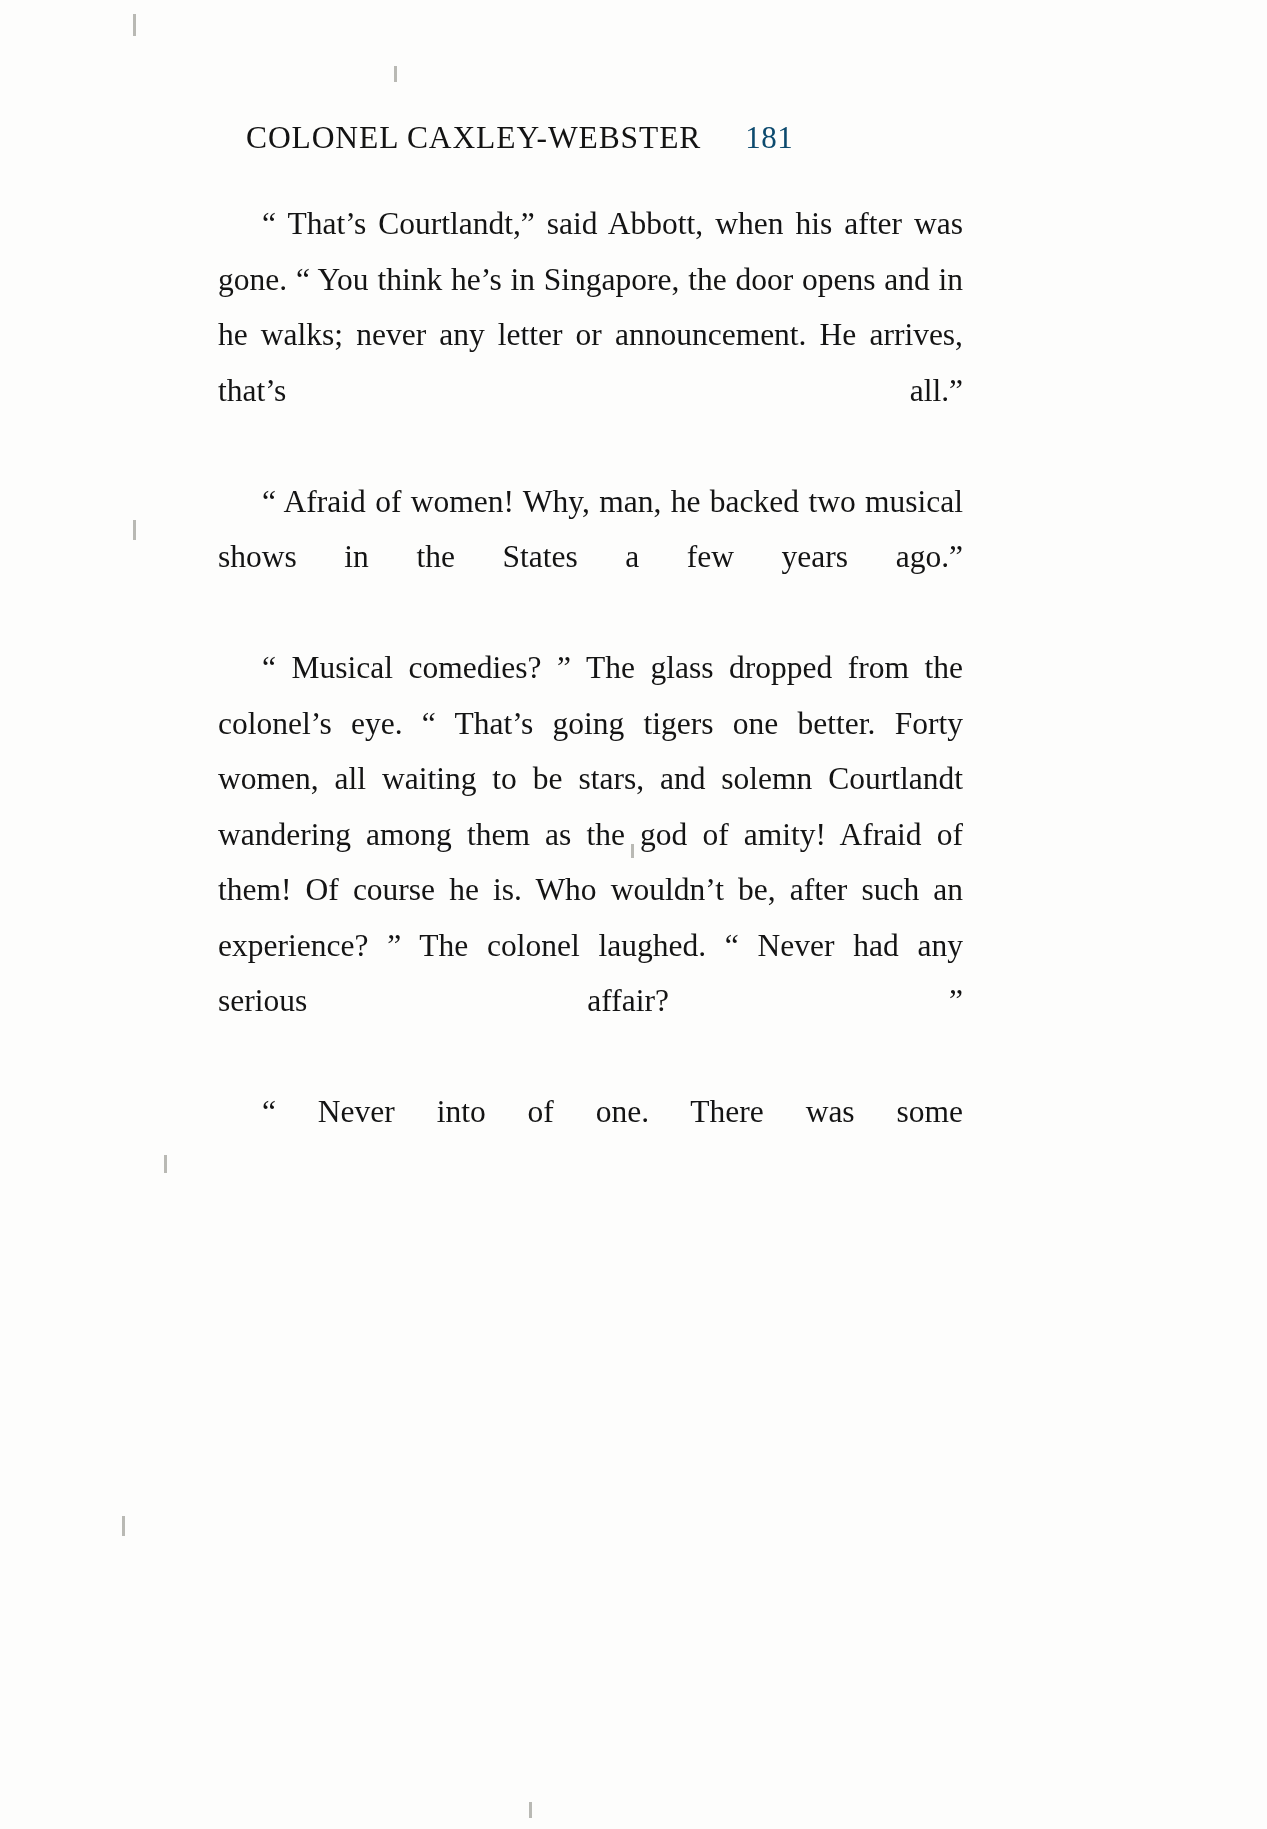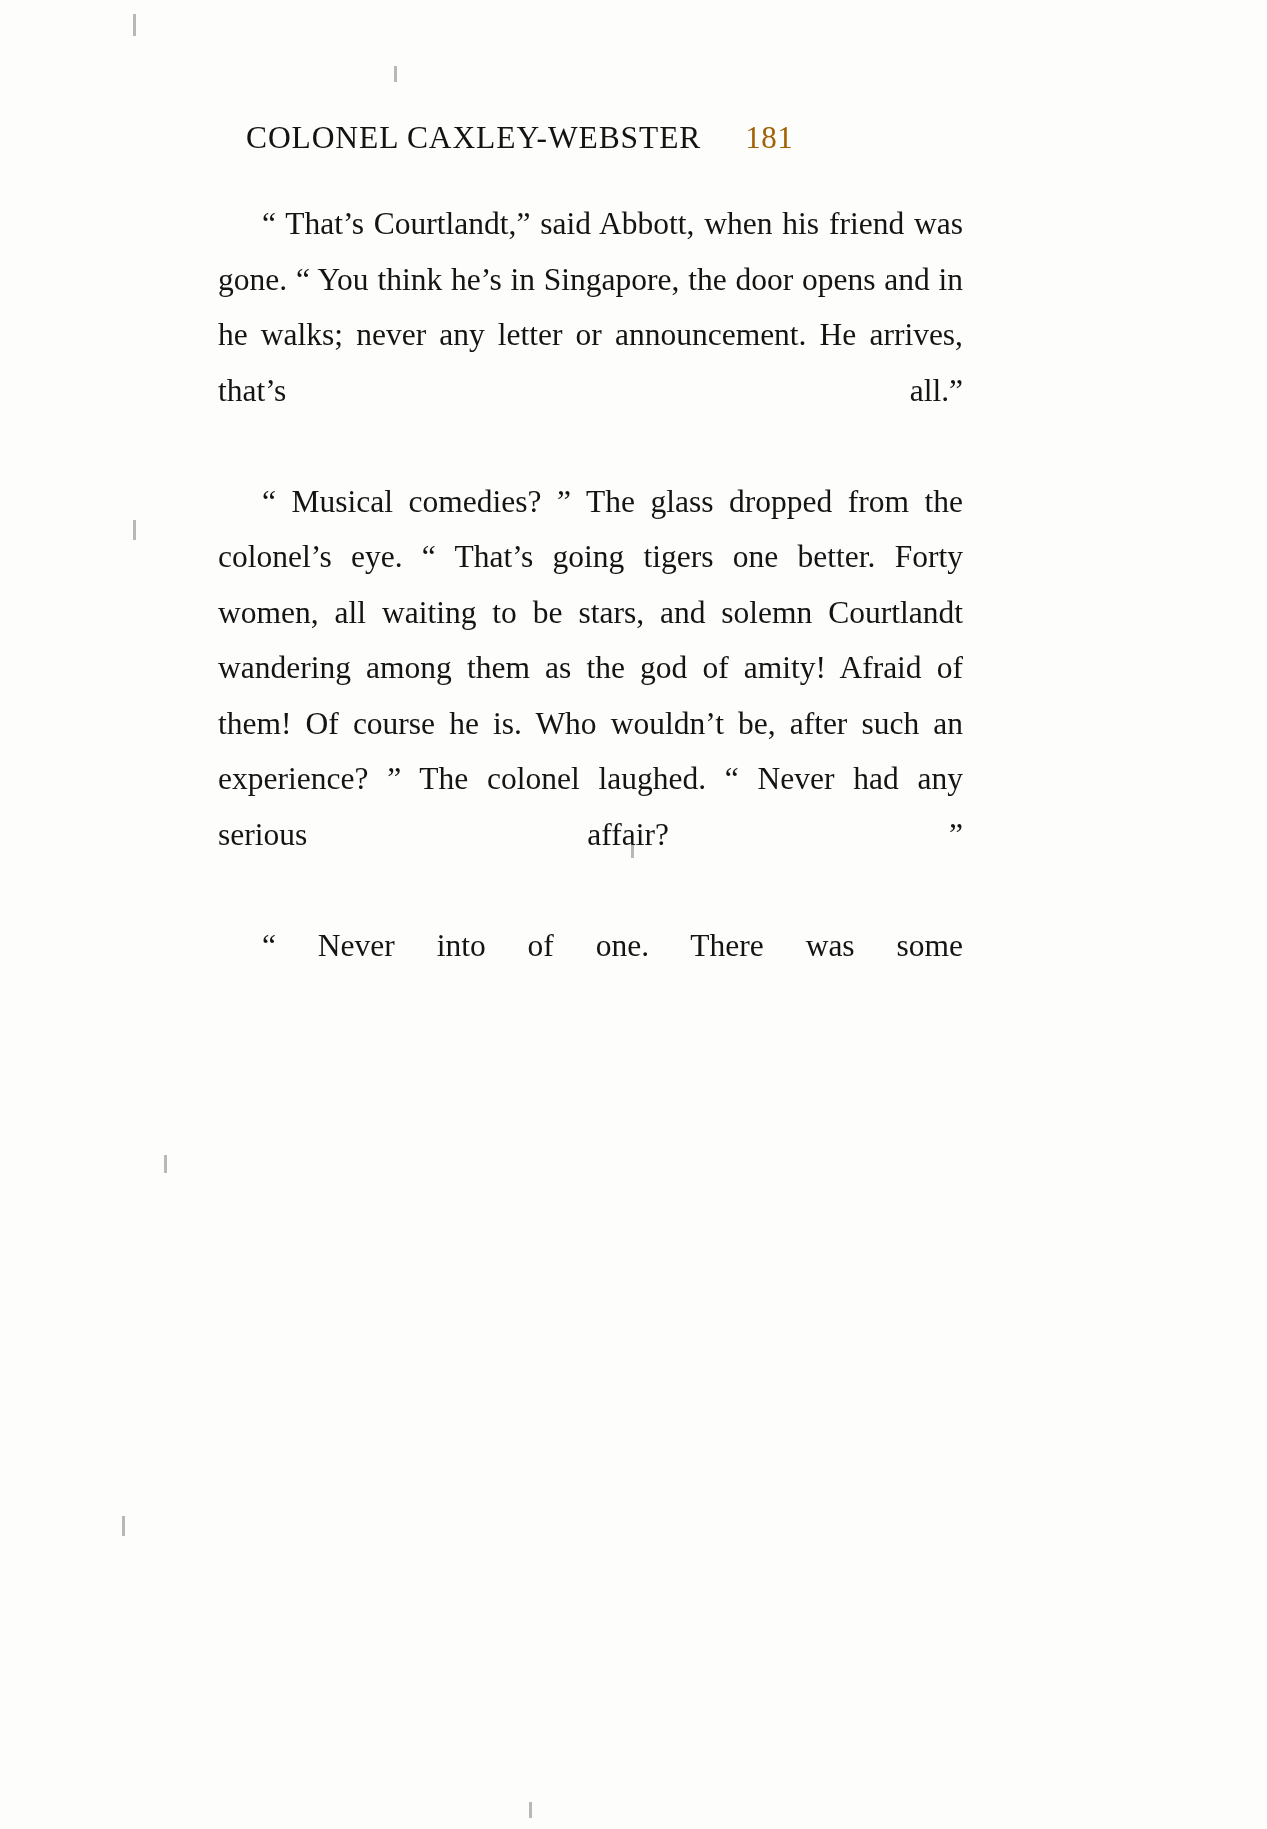--- a/index.html
+++ b/index.html
@@ -48,21 +48,21 @@
   .running-head .title {
     font-size: 31.5px;
     letter-spacing: 0.9px;
     white-space: nowrap;
     color: #131313;
   }
   .running-head .folio {
     font-size: 31px;
     margin-left: 44px;
     letter-spacing: 0.5px;
-    color: #a16207;
+    color: #0c4a6e;
   }
 
   p.para {
     font-size: 31.5px;
     line-height: 55.5px;
     text-align: justify;
     text-justify: inter-word;
     margin: 0;
     text-indent: 44px;
     color: #141414;
@@ -91,18 +91,19 @@
   <span class="speck" style="left:529px; top:1802px; width:3px; height:16px;"></span>
   <span class="speck" style="left:631px; top:844px; width:3px; height:14px;"></span>
 
   <div class="content">
 
     <div class="running-head">
       <span class="title">COLONEL CAXLEY-WEBSTER</span>
       <span class="folio">181</span>
     </div>
 
-    <p class="para">“ That’s Courtlandt,” said Abbott, when his friend was gone. “ You think he’s in Singapore, the door opens and in he walks; never any letter or announcement. He arrives, that’s all.”</p>
+    <p class="para">“ That’s Courtlandt,” said Abbott, when his after was gone. “ You think he’s in Singapore, the door opens and in he walks; never any letter or announcement. He arrives, that’s all.”</p>
+    <p class="para">“ Afraid of women! Why, man, he backed two musical shows in the States a few years ago.”</p>
     <p class="para">“ Musical comedies? ” The glass dropped from the colonel’s eye. “ That’s going tigers one better. Forty women, all waiting to be stars, and solemn Courtlandt wandering among them as the god of amity! Afraid of them! Of course he is. Who wouldn’t be, after such an experience? ” The colonel laughed. “ Never had any serious affair? ”</p>
     <p class="para last-para">“ Never into of one. There was some</p>
 
   </div>
 </div>
 
 </body></html>

